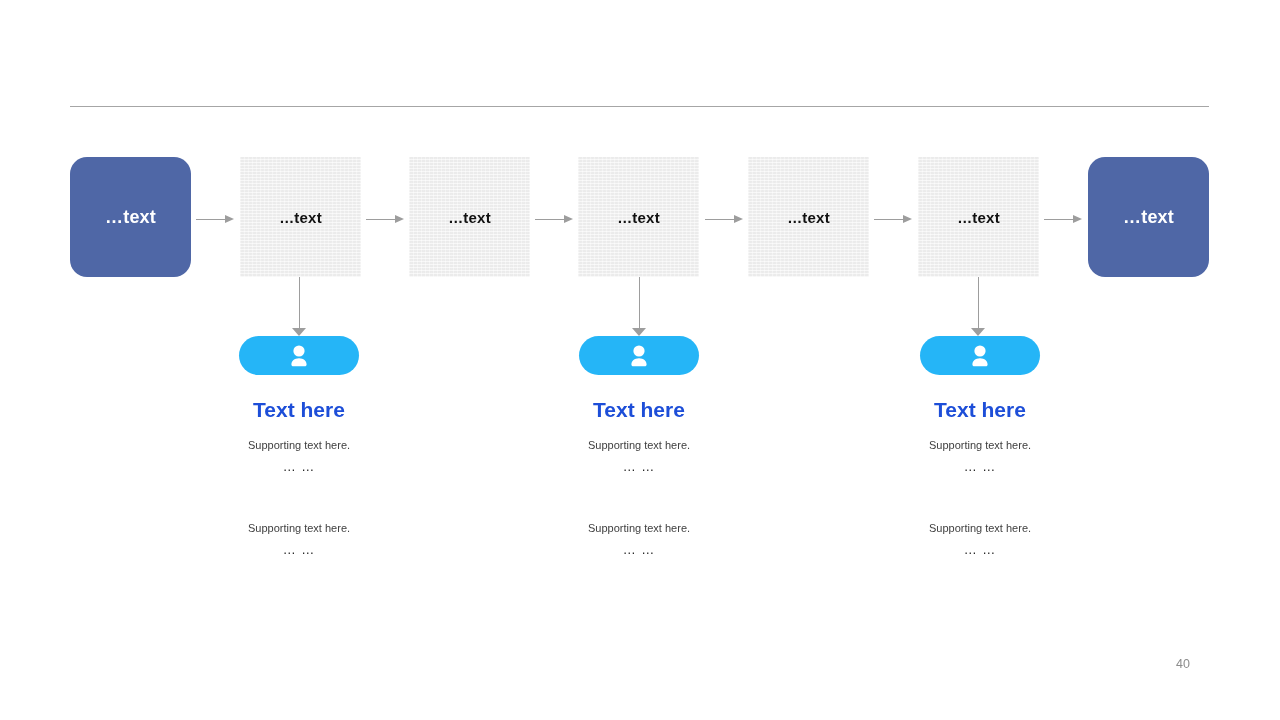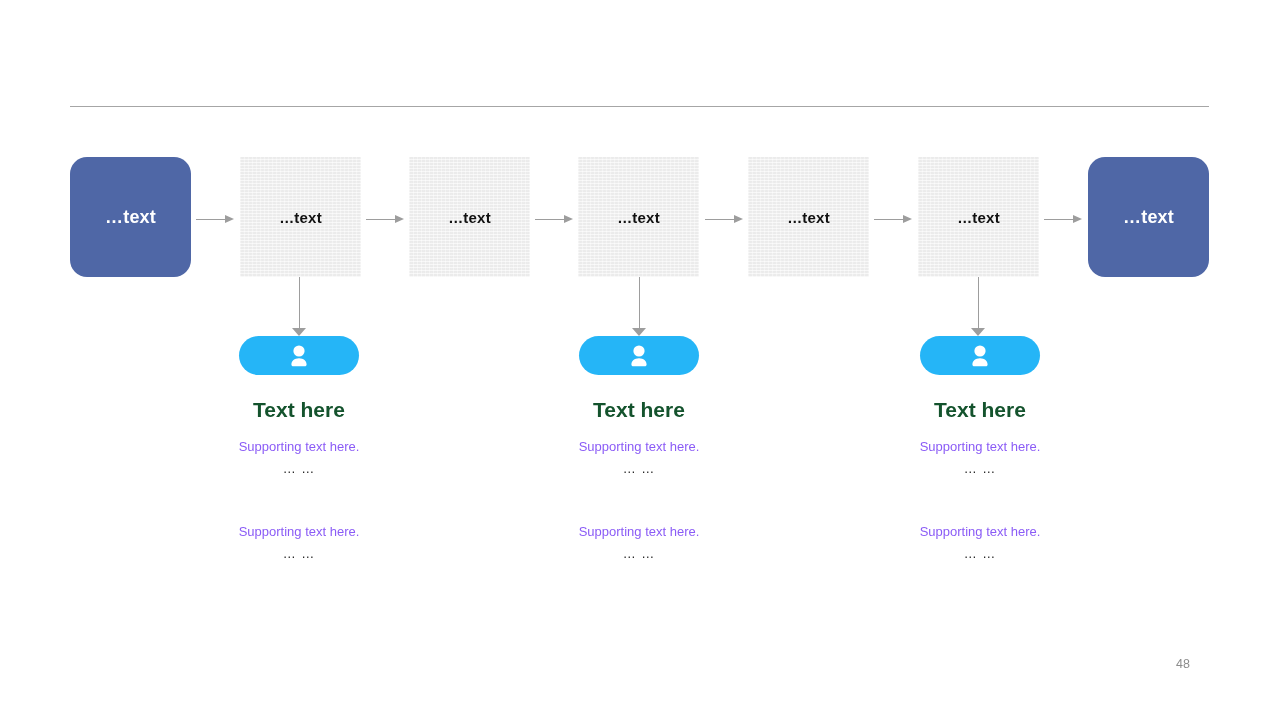--- a/index.html
+++ b/index.html
@@ -158,33 +158,33 @@
   .person-icon {
     display: block;
     width: 22px;
     height: 24px;
   }
 
   .col-title {
     margin-top: 23px;
     font-size: 21px;
     font-weight: bold;
-    color: #14532d;
+    color: #1d4ed8;
     line-height: 1.1;
   }
 
   .support-block {
     margin-top: 19px;
   }
   .support-block.second {
     margin-top: 50px;
   }
   .support-line {
-    font-size: 13px;
-    color: #8b5cf6;
+    font-size: 11px;
+    color: #404040;
     line-height: 1.0;
   }
   .support-dots {
     margin-top: 9px;
     font-size: 13px;
     color: #262626;
     letter-spacing: 1px;
     line-height: 1.0;
   }
 
@@ -330,15 +330,15 @@
     <div class="support-block">
       <div class="support-line">Supporting  text here.</div>
       <div class="support-dots">… …</div>
     </div>
     <div class="support-block second">
       <div class="support-line">Supporting  text here.</div>
       <div class="support-dots">… …</div>
     </div>
   </div>
 
-  <div class="page-number">48</div>
+  <div class="page-number">40</div>
 
 </div>
 
 </body></html>

